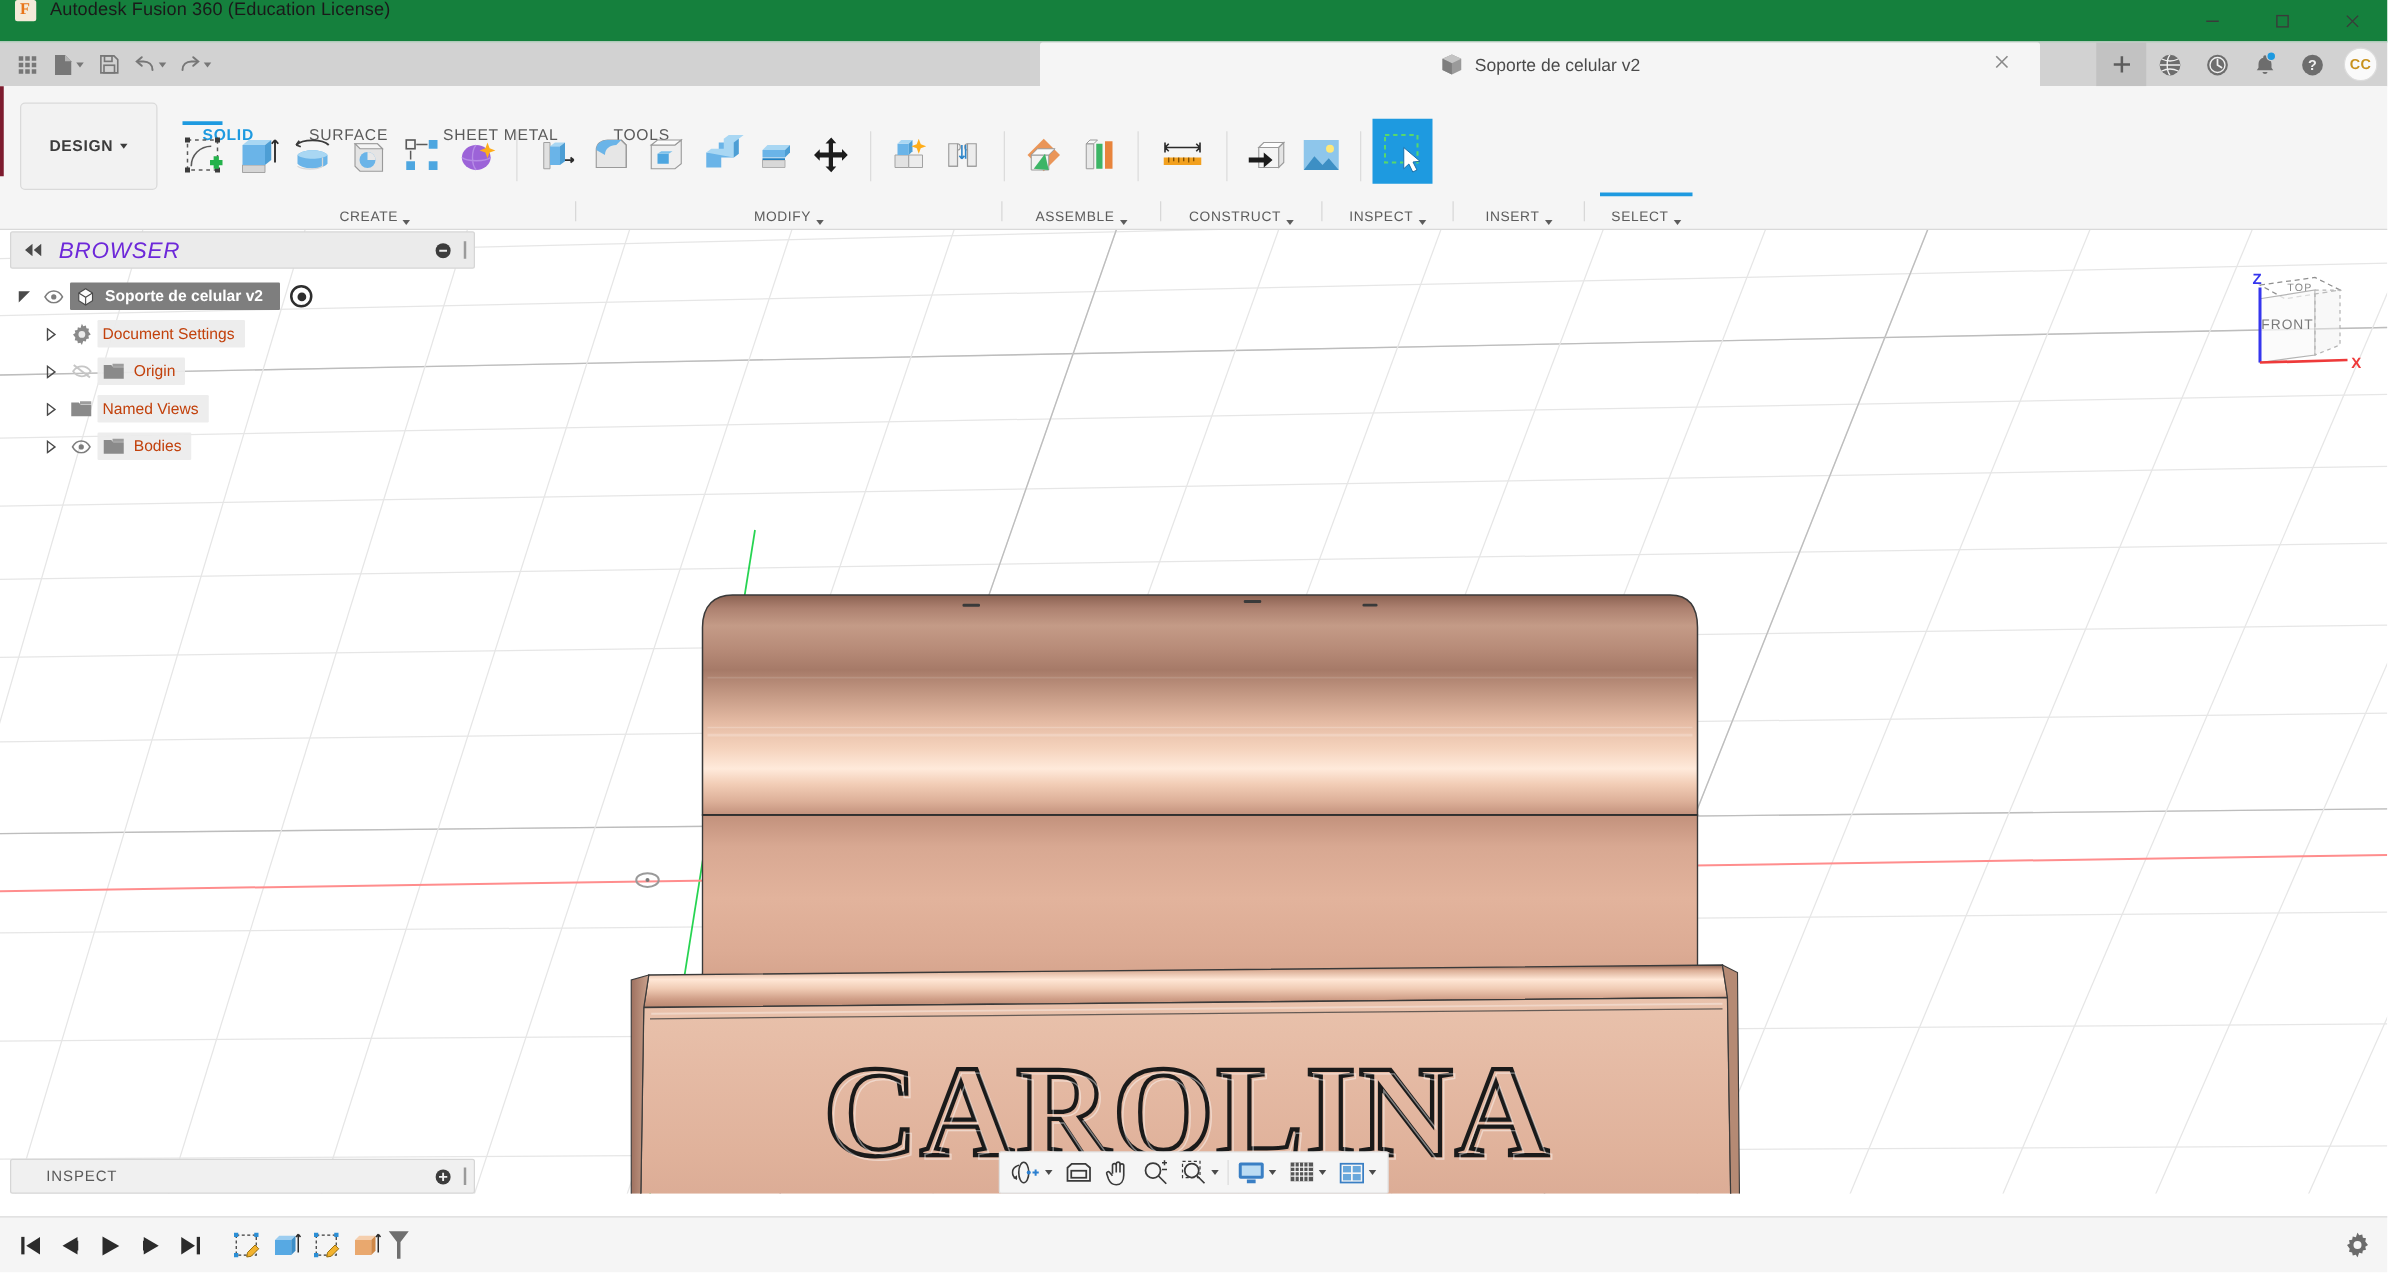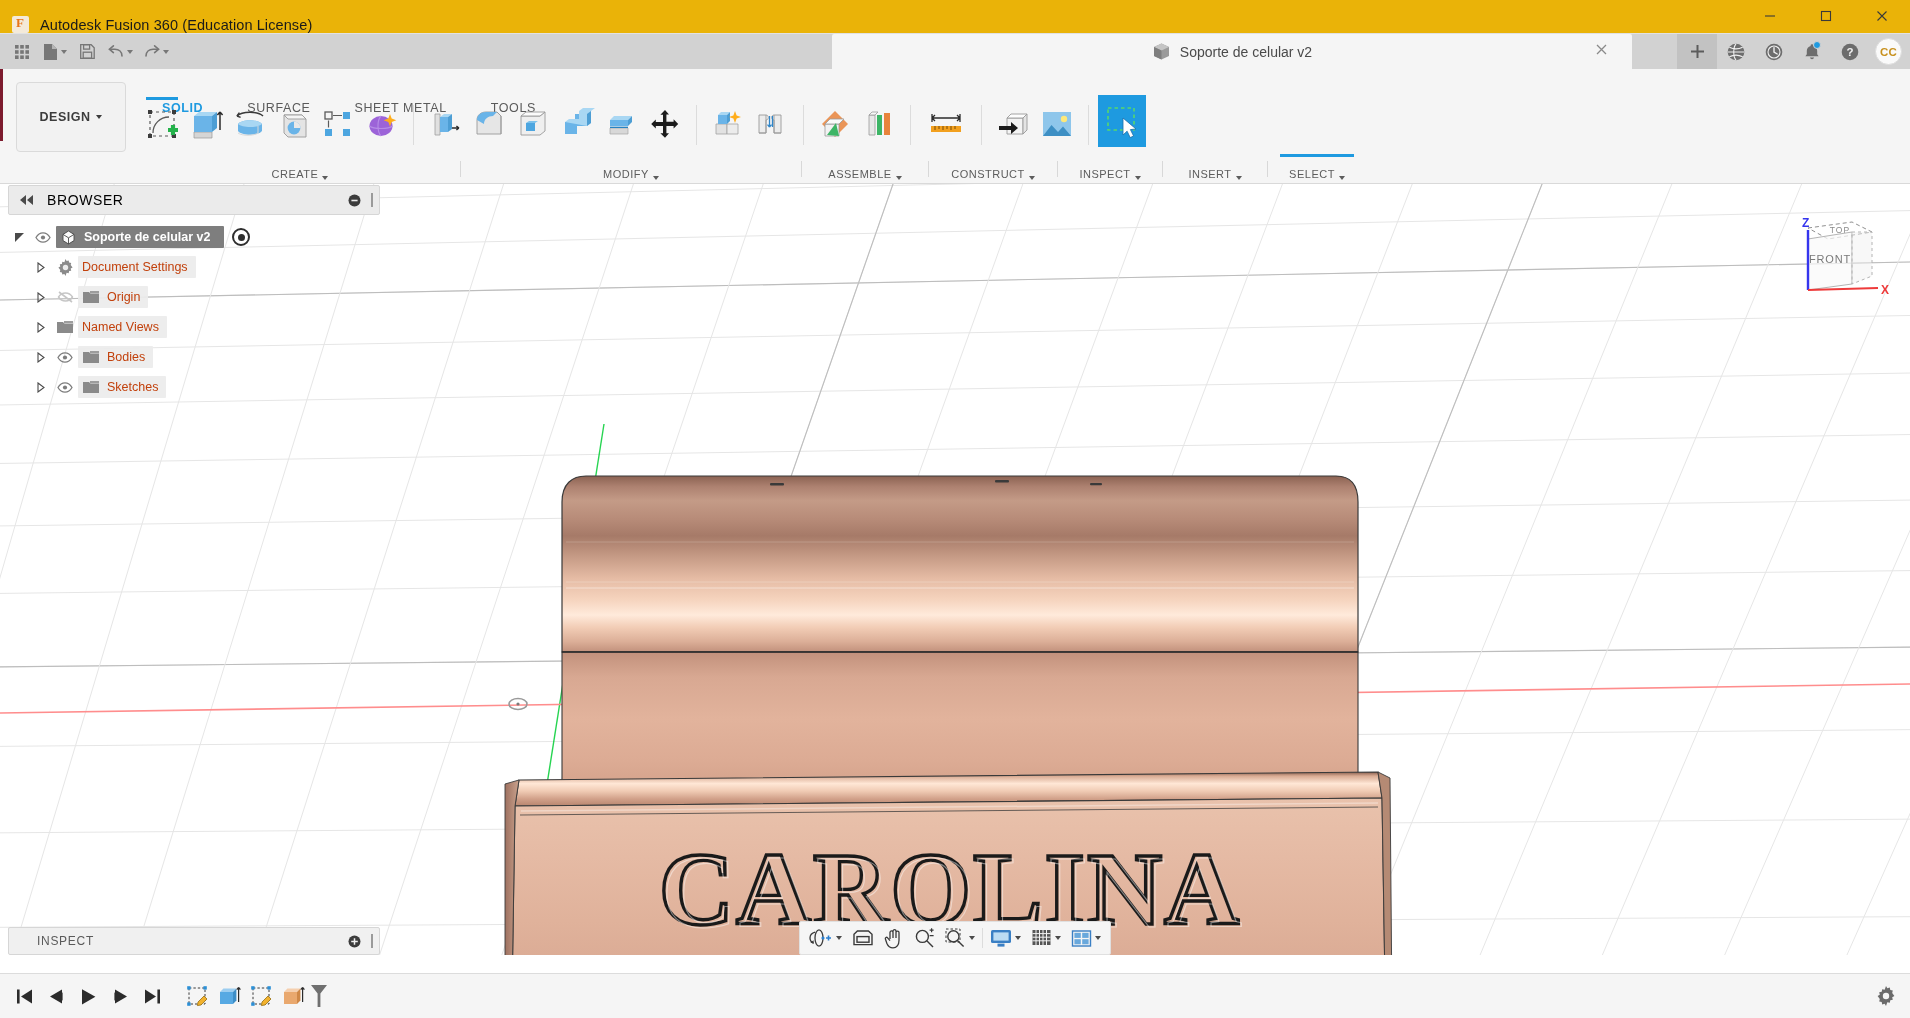--- a/index.html
+++ b/index.html
@@ -6,22 +6,22 @@
   html, body {
     width: 1910px; height: 1018px; overflow: hidden;
     font-family: "Liberation Sans", sans-serif;
     background: #ffffff; -webkit-font-smoothing: antialiased;
   }
   #app { position: relative; width: 1910px; height: 1018px; }
 
   
   .titlebar {
     position: absolute; top: 0; left: 0; width: 1910px; height: 34px;
-    background: #eab308; border-bottom: 1px solid #e2e2e2;
-    display: flex; align-items: flex-end;
+    background: #15803d; border-bottom: 1px solid #e2e2e2;
+    display: flex; align-items: flex-start;
   }
   .tb-logo {
     width: 17px; height: 17px; margin-left: 12px; margin-right: 11px;
     background: #f4ead9; border-radius: 2px;
     position: relative; flex: none;
   }
   .tb-logo::after {
     content: "F"; position: absolute; left: 4px; top: -1px;
     font-size: 13px; font-weight: bold; color: #e8751a;
     font-family: "Liberation Serif", serif;
@@ -151,22 +151,22 @@
   }
   .grid-svg { position: absolute; inset: 0; }
 
   
   .browser {
     position: absolute; left: 8px; top: 185px; width: 372px; height: 30px;
     background: #ebebeb; border: 1px solid #d6d6d6; border-radius: 2px;
     display: flex; align-items: center; z-index: 6;
   }
   .br-collapse { margin-left: 10px; color: #4a4a4a; font-size: 11px; }
-  .br-title { margin-left: 12px; font-size: 14px; color: #000000;
-              letter-spacing: .6px; }
+  .br-title { margin-left: 12px; font-size: 18px; color: #6d28d9;
+              letter-spacing: .6px; font-style: italic; }
   .br-min { margin-left: auto; margin-right: 10px; color: #3c3c3c; }
   .br-handle { width: 2px; height: 14px; border-left: 1px solid #9a9a9a;
                border-right: 1px solid #9a9a9a; margin-right: 6px; }
 
   .tree { position: absolute; left: 8px; top: 222px; width: 372px; z-index: 6; }
   .tnode {
     display: flex; align-items: center; height: 30px; position: relative;
   }
   .tarrow {
     width: 22px; display: flex; justify-content: center; color: #555;
@@ -976,42 +976,20 @@
         <span>
           <svg width="18" height="14" viewBox="0 0 18 14" fill="#8a8a8a">
               <path d="M1 2h6l1.6 1.8H17V13H1z"></path>
               <rect x="8" y="1" width="9" height="2.5" fill="#9d9d9d"></rect>
             </svg>
         </span>
         <span class="tlabel">Bodies</span>
       </span>
     </div>
 
-    <div class="tnode">
-      <span class="tarrow" style="margin-left:22px">
-        <svg width="11" height="11" viewBox="0 0 11 11" fill="none" stroke="#4a4a4a" stroke-width="1.1">
-            <path d="M2 1l6 4.5L2 10z"></path>
-          </svg>
-      </span>
-      <span class="teye">
-        <svg width="16" height="11" viewBox="0 0 16 11" fill="none" stroke="currentColor" stroke-width="1.3">
-          <path d="M1 5.5C3 2 5.4.8 8 .8S13 2 15 5.5C13 9 10.6 10.2 8 10.2S3 9 1 5.5z"></path>
-            <circle cx="8" cy="5.5" r="2.1" fill="currentColor" stroke="none"></circle>
-        </svg>
-      </span>
-      <span class="tbg">
-        <span>
-          <svg width="18" height="14" viewBox="0 0 18 14" fill="#8a8a8a">
-              <path d="M1 2h6l1.6 1.8H17V13H1z"></path>
-              <rect x="8" y="1" width="9" height="2.5" fill="#9d9d9d"></rect>
-            </svg>
-        </span>
-        <span class="tlabel">Sketches</span>
-      </span>
-    </div>
   </div>
 
   <div class="comments">
     <span class="cm-title">INSPECT</span>
     <span class="cm-plus">
       <svg width="13" height="13" viewBox="0 0 13 13">
           <circle cx="6.5" cy="6.5" r="6" fill="#3c3c3c"></circle>
           <path d="M6.5 3.2v6.6M3.2 6.5h6.6" stroke="#f0f0f0" stroke-width="1.5"></path>
         </svg>
     </span>

